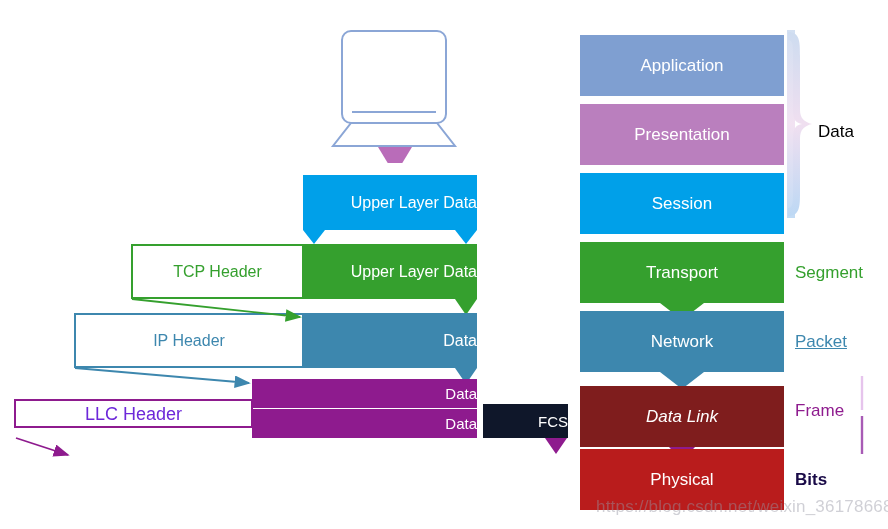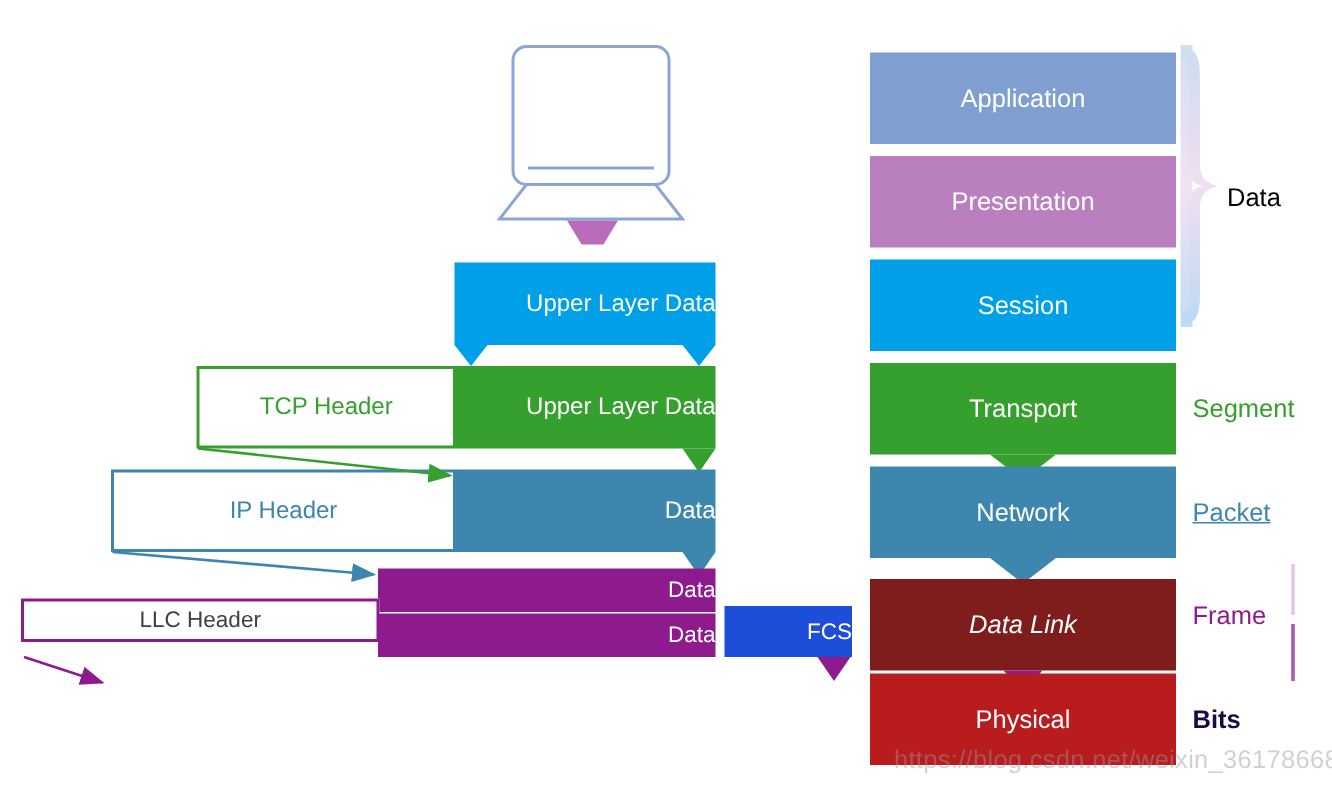--- a/index.html
+++ b/index.html
@@ -78,28 +78,28 @@
     <span class="lbl">Data</span>
   </div>
   <div class="hdr-blk" id="row2-header" style="left: 74px; top: 313px; width: 230px; height: 55px; border-color: rgb(61, 135, 174); color: rgb(61, 135, 174);">
     <span class="lbl">IP Header</span>
   </div>
   <div class="notch" id="row2-notch" style="position: absolute; left: 455px; top: 368px; transform: none; border-left: 11px solid transparent; border-right: 11px solid transparent; border-top: 16px solid rgb(61, 135, 174);"></div>
 
   <div class="data-blk" id="row3-payload" style="left: 252px; top: 379px; width: 225px; height: 29px; font-size: 15px; background: rgb(142, 27, 142);">
     <span class="lbl">Data</span>
   </div>
-  <div class="hdr-blk" id="row3-header" style="left: 14px; top: 399px; width: 239px; height: 29px; font-size: 15px; border-color: rgb(142, 27, 142); color: #404040;">
+  <div class="hdr-blk" id="row3-header" style="left: 14px; top: 399px; width: 239px; height: 29px; font-size: 18px; border-color: rgb(142, 27, 142); color: #6d28d9;">
     <span class="lbl">LLC Header</span>
   </div>
 
   <div class="data-blk" id="row4-payload" style="left: 252px; top: 409px; width: 225px; height: 29px; font-size: 15px; background: rgb(142, 27, 142);">
     <span class="lbl">Data</span>
   </div>
-  <div class="data-blk" id="row4-trailer" style="left: 483px; top: 404px; width: 85px; height: 34px; font-size: 15px; background: #1d4ed8;">
+  <div class="data-blk" id="row4-trailer" style="left: 483px; top: 404px; width: 85px; height: 34px; font-size: 15px; background: #0f172a;">
     <span class="lbl">FCS</span>
   </div>
   <div class="notch" id="row4-notch" style="position: absolute; left: 545px; top: 438px; transform: none; border-left: 11px solid transparent; border-right: 11px solid transparent; border-top: 16px solid rgb(142, 27, 142);"></div>
 
 
   <svg style="position:absolute;left:0;top:0;pointer-events:none;" width="888" height="529">
     <defs>
       <marker id="ahG" markerWidth="9" markerHeight="7" refX="8" refY="3.5" orient="auto">
         <polygon points="0 0, 9 3.5, 0 7" fill="#35a02e"></polygon>
       </marker>

